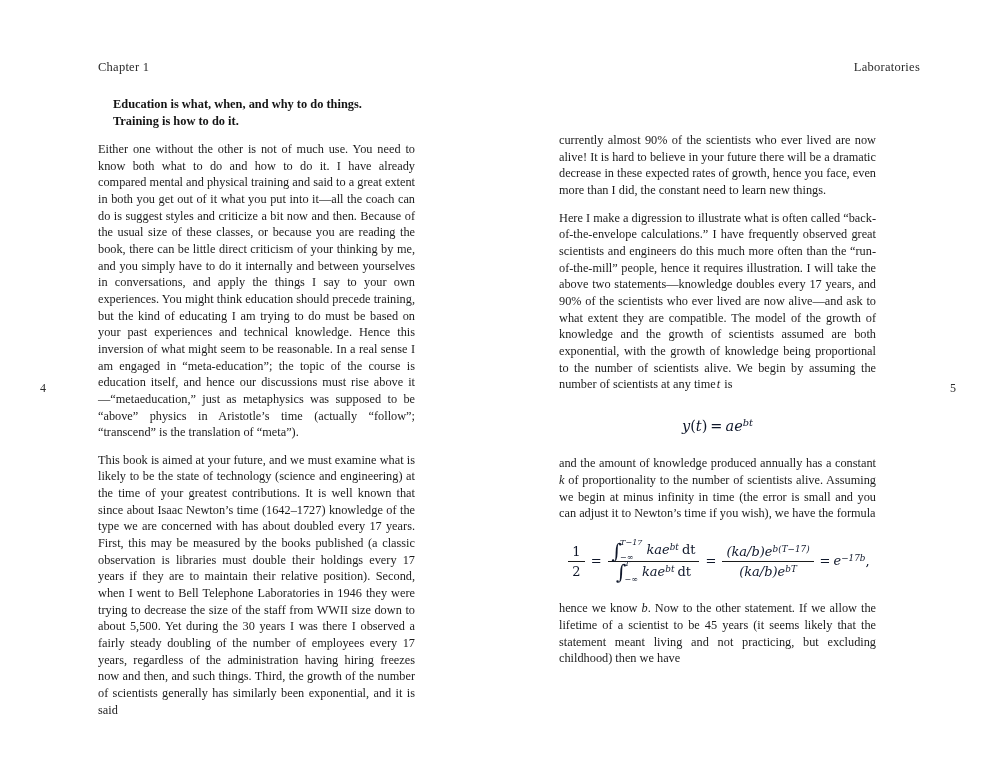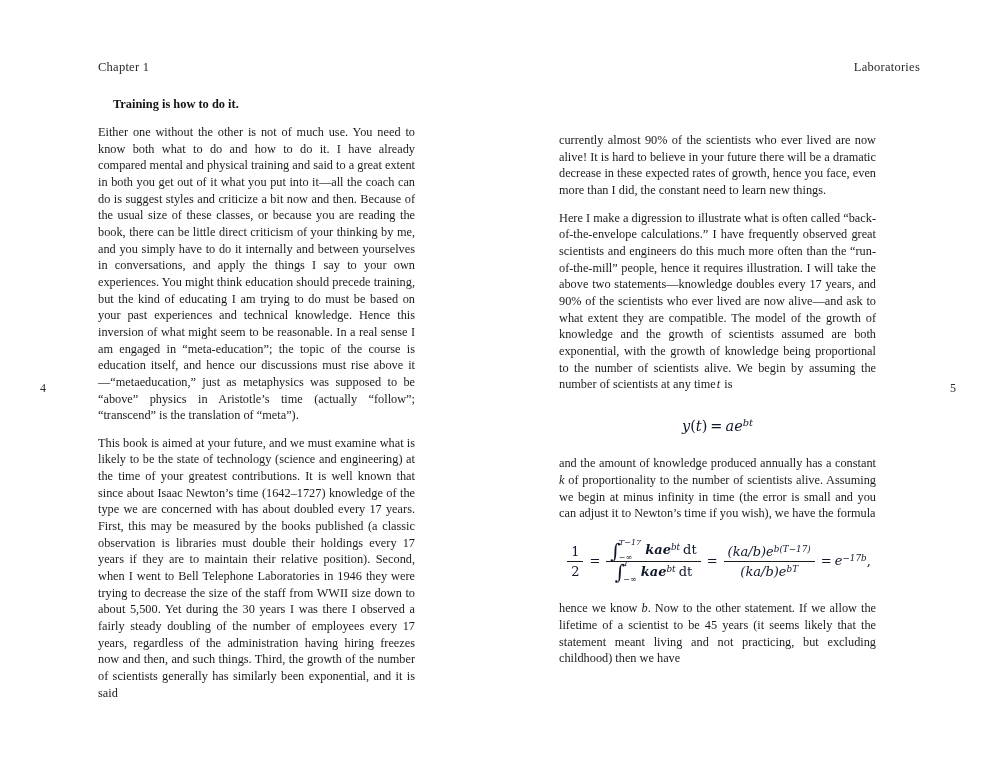--- a/index.html
+++ b/index.html
@@ -143,39 +143,40 @@
     font-size: 0.62em;
     line-height: 1.08;
     text-align: left;
     margin-left: -2px;
   }
   .intg > .lims > span { display: block; }
   .intg > .lims > .upper { position: relative; top: -0.42em; }
   .intg > .lims > .lower { position: relative; top: 0.42em; }
 
   .dt { font-style: normal; padding-left: 3px; }
-  .intbody { font-style: italic; padding-left: 3px; font-weight: bold; }
+  .intbody { font-style: italic; padding-left: 3px; }
 
   .paren { font-style: normal; }
   .tight { padding: 0 1px; }
 </style>
 </head>
 <body>
 
 <div class="spread">
 
   <div class="running-head left">Chapter 1</div>
   <div class="running-head right">Laboratories</div>
 
   <div class="folio left">4</div>
   <div class="folio right">5</div>
 
   <div class="col left">
 
     <div class="epigraph">
+      <span class="line">Education is what, when, and why to do things.</span>
       <span class="line">Training is how to do it.</span>
     </div>
 
     <p>Either one without the other is not of much use. You need to know both what to do and how to do it. I have already compared mental and physical training and said to a great extent in both you get out of it what you put into it—all the coach can do is suggest styles and criticize a bit now and then. Because of the usual size of these classes, or because you are reading the book, there can be little direct criticism of your thinking by me, and you simply have to do it internally and between yourselves in conversations, and apply the things I say to your own experiences. You might think education should precede training, but the kind of educating I am trying to do must be based on your past experiences and technical knowledge. Hence this inversion of what might seem to be reasonable. In a real sense I am engaged in “meta-education”; the topic of the course is education itself, and hence our discussions must rise above it—“metaeducation,” just as metaphysics was supposed to be “above” physics in Aristotle’s time (actually “follow”; “transcend” is the translation of “meta”).</p>
 
     <p>This book is aimed at your future, and we must examine what is likely to be the state of technology (science and engineering) at the time of your greatest contributions. It is well known that since about Isaac Newton’s time (1642–1727) knowledge of the type we are concerned with has about doubled every 17 years. First, this may be measured by the books published (a classic observation is libraries must double their holdings every 17 years if they are to maintain their relative position). Second, when I went to Bell Telephone Laboratories in 1946 they were trying to decrease the size of the staff from WWII size down to about 5,500. Yet during the 30 years I was there I observed a fairly steady doubling of the number of employees every 17 years, regardless of the administration having hiring freezes now and then, and such things. Third, the growth of the number of scientists generally has similarly been exponential, and it is said</p>
   </div>
 
   <div class="col right">
 

